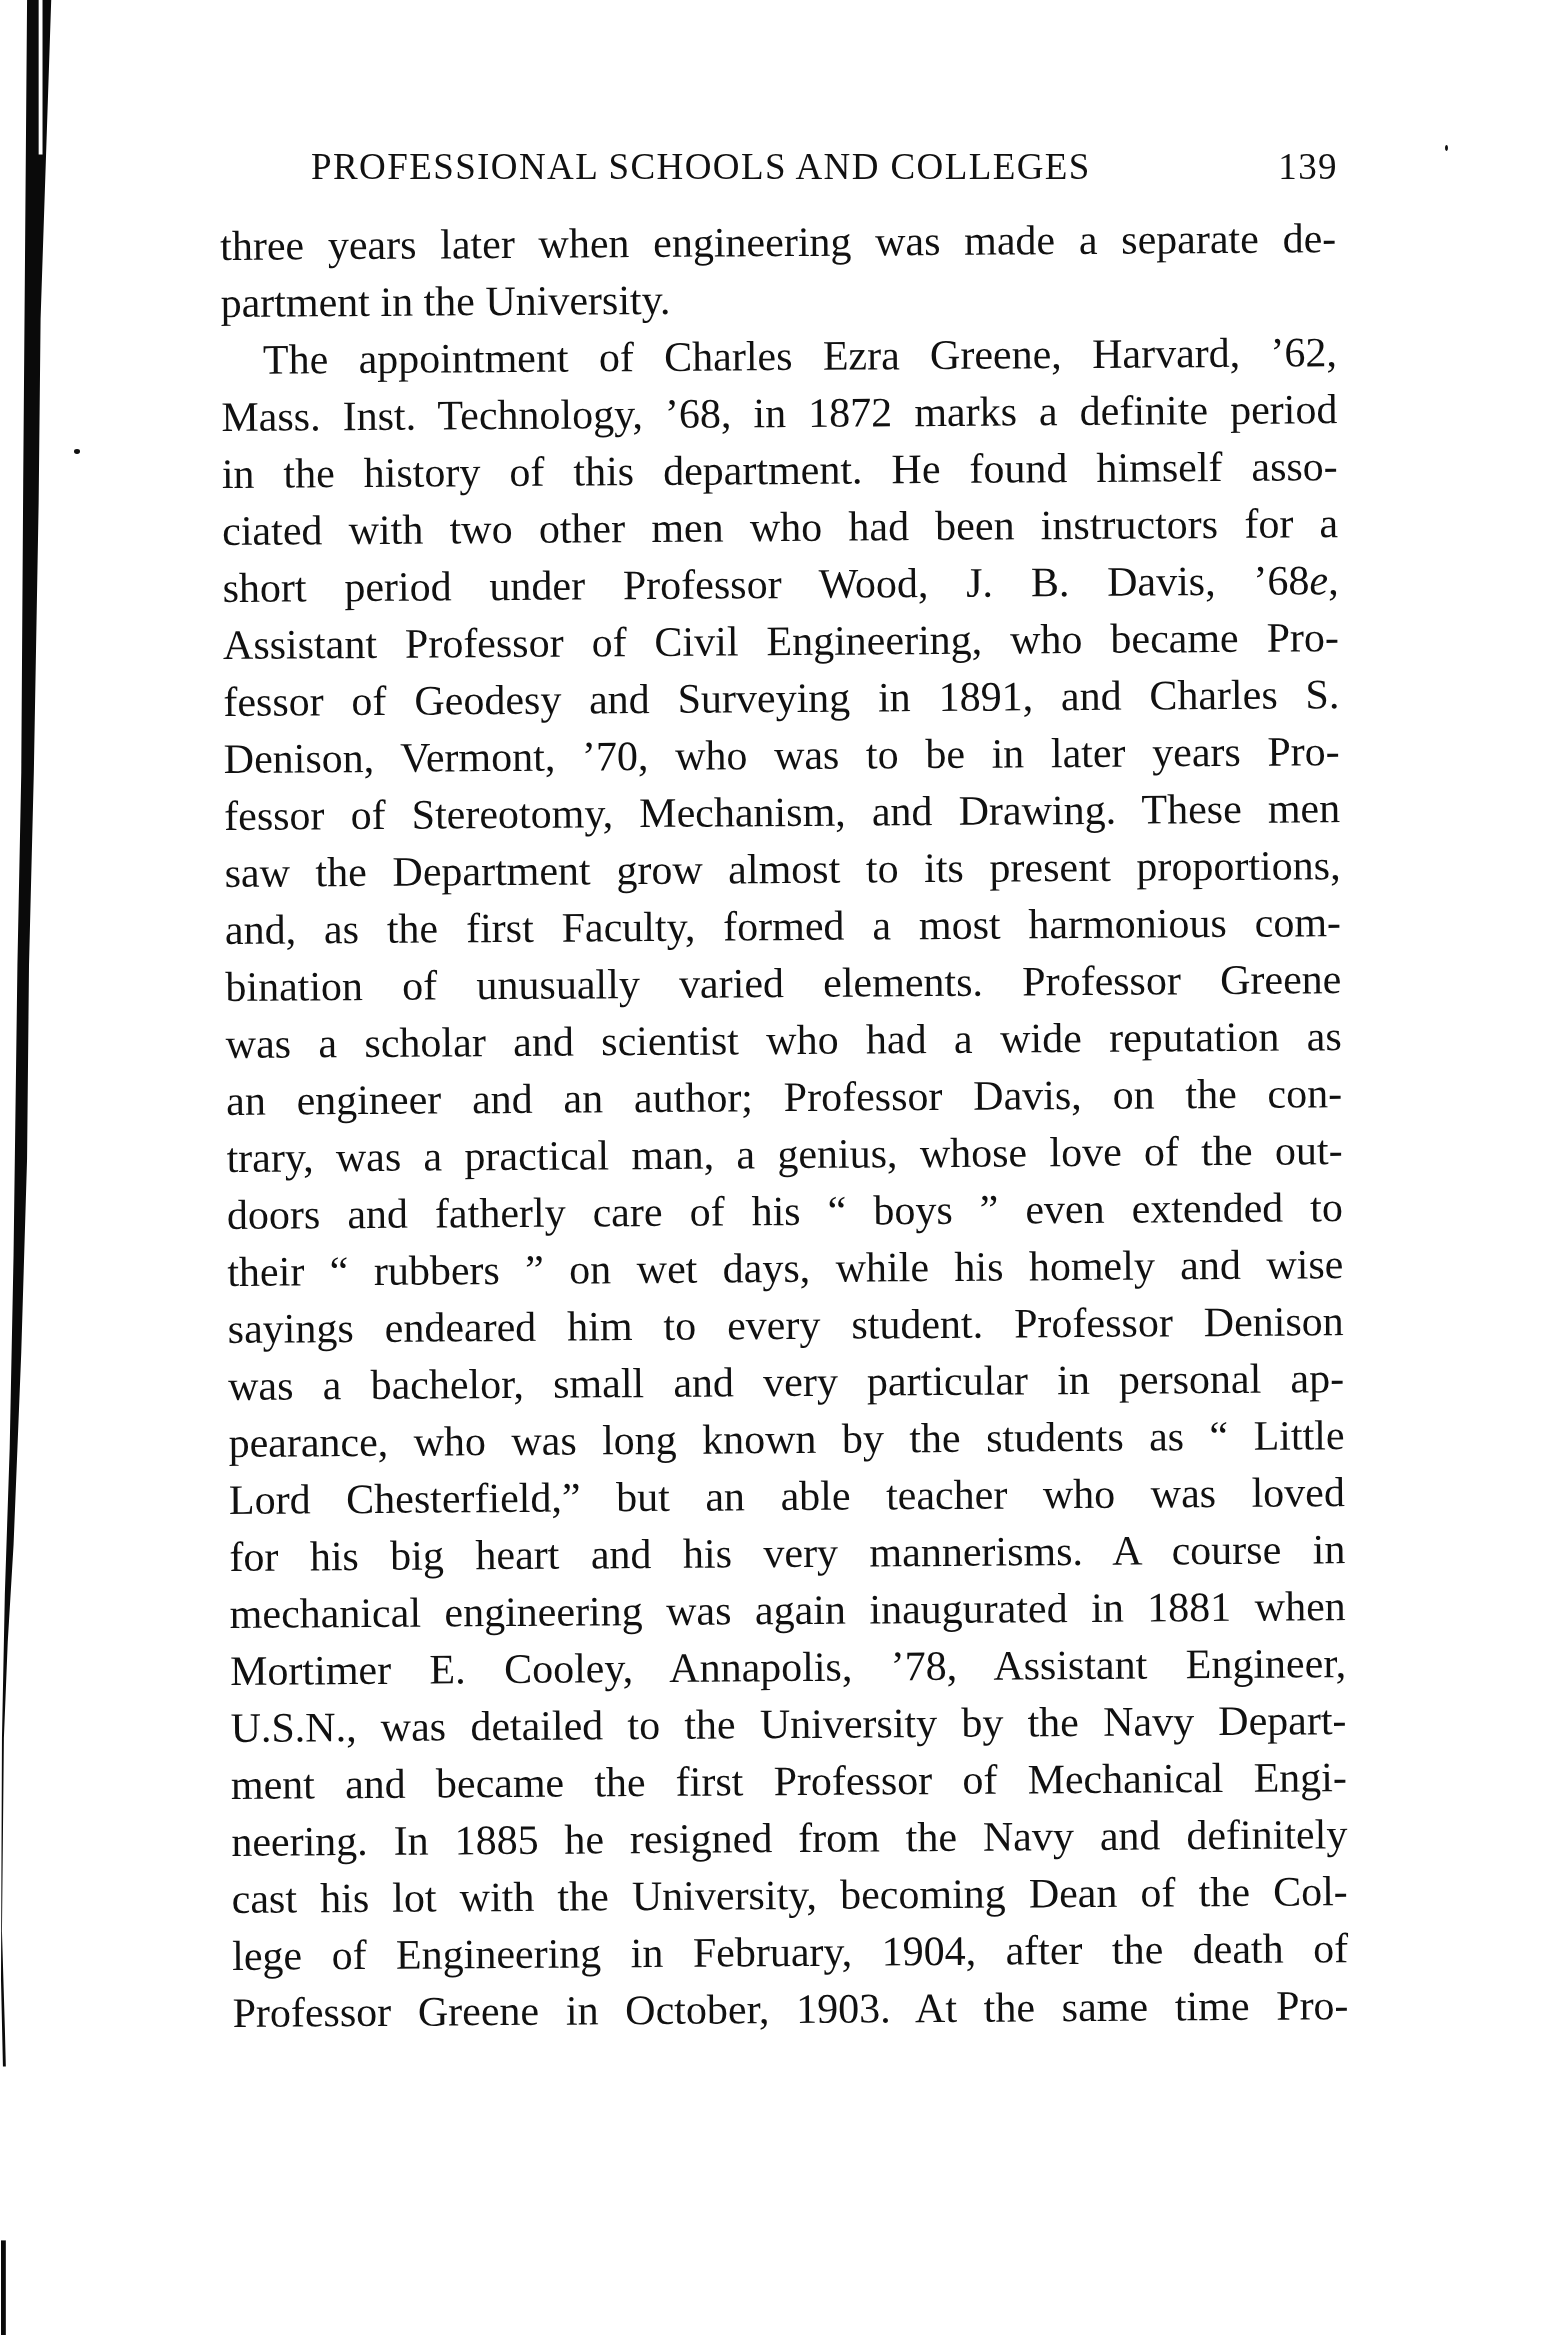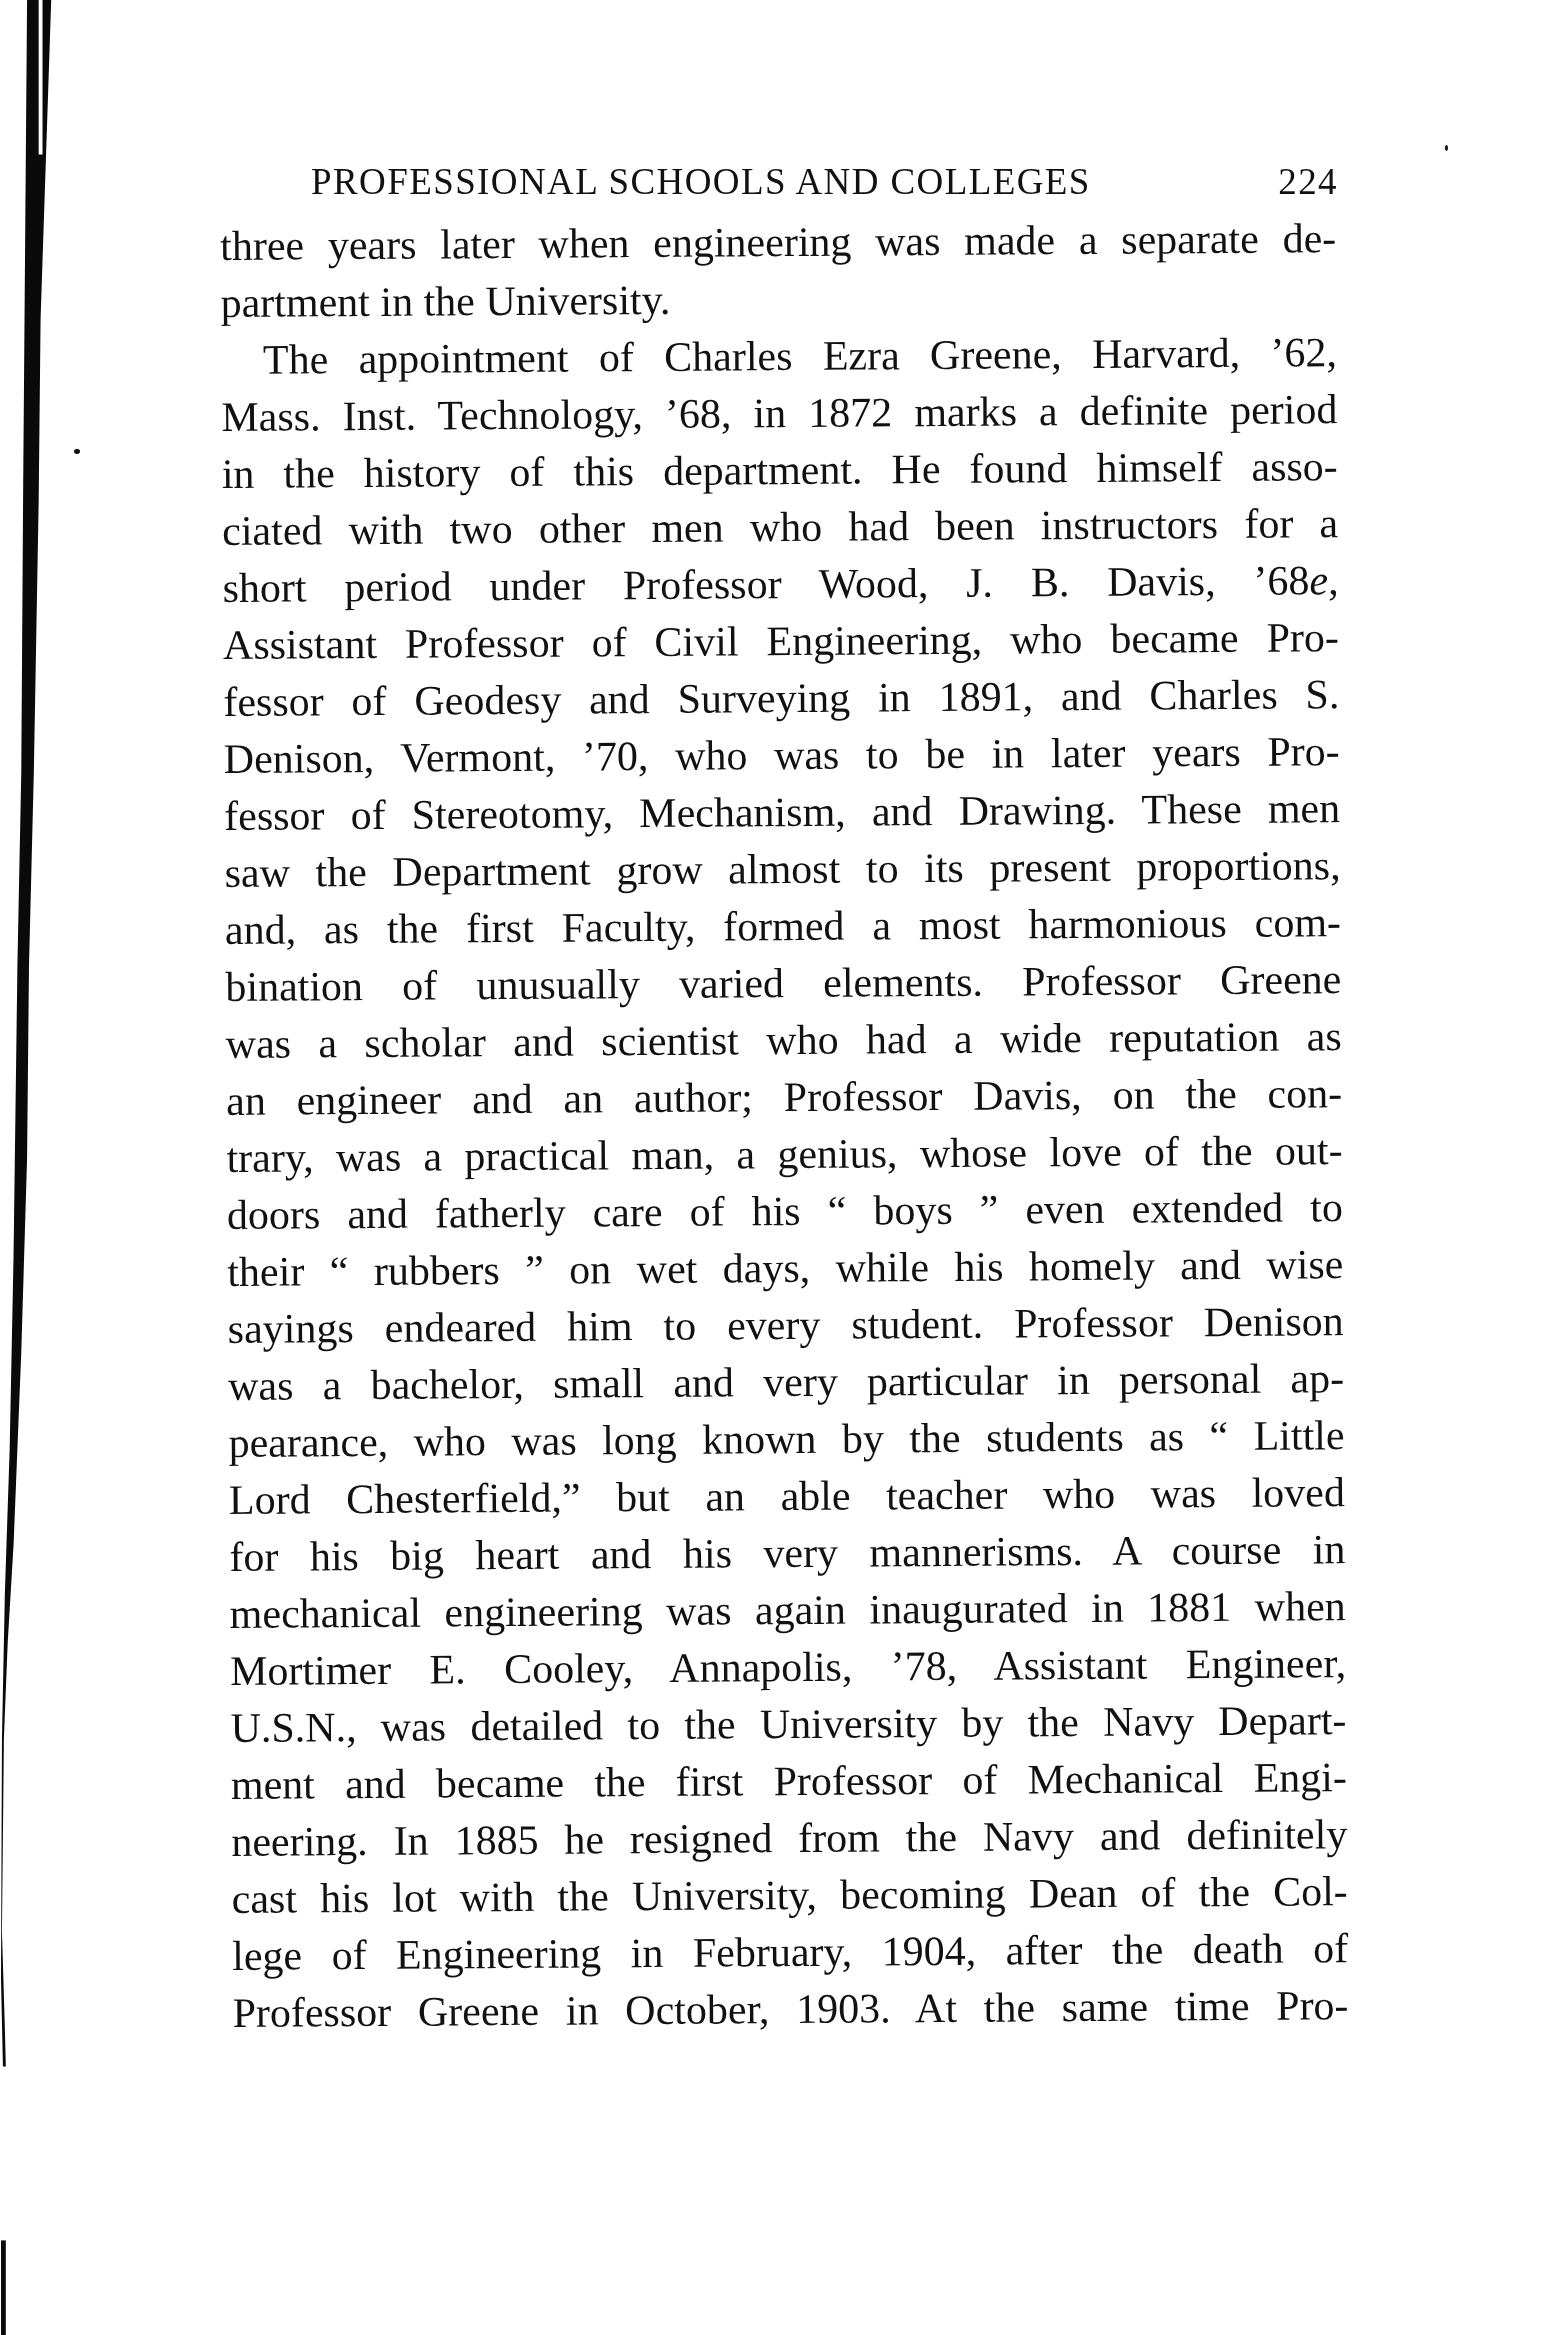--- a/index.html
+++ b/index.html
@@ -24,21 +24,20 @@
     }
     .running-head {
       position: absolute;
       left: 311px;
       top: 145px;
       width: 1027px;
       height: 54px;
       font-size: 37px;
       letter-spacing: 1.4px;
       white-space: nowrap;
-      margin-top: 15px;
     }
     .running-head .title {
       position: absolute;
       left: 0;
       top: 0;
     }
     .running-head .page-num {
       position: absolute;
       right: 0;
       top: 0;
@@ -80,21 +79,21 @@
   <polygon points="28,0 53,0 42,330 40,520 35,800 30,1000 28,1200 22,1400 14,1600 8,1700 4,1800 2,2000 5,2100 6,2140 3,2140 1,2050 2,1800 5,1650 10,1500 14,1300 18,1000 22,800 24,500 26,250" fill="#0a0a0a"></polygon>
   <rect x="40" y="0" width="4" height="160" fill="#ffffff"></rect>
   <rect x="1" y="2320" width="5" height="99" fill="#0a0a0a"></rect>
 </svg>
 
 <div class="speck" style="left:74px;top:449px;width:5.8px;height:4.8px;"></div>
 <div class="speck" style="left:1445px;top:145px;width:2.9px;height:5.8px;"></div>
 
 <header class="running-head">
   <span class="title">PROFESSIONAL SCHOOLS AND COLLEGES</span>
-  <span class="page-num">224</span>
+  <span class="page-num">139</span>
 </header>
 
 <main class="body-text" id="body-text">
     <span class="line">three years later when engineering was made a separate de-</span>
     <span class="line last">partment in the University.</span>
     <span class="line indent">The appointment of Charles Ezra Greene, Harvard, ’62,</span>
     <span class="line">Mass. Inst. Technology, ’68, in 1872 marks a definite period</span>
     <span class="line">in the history of this department.  He found himself asso-</span>
     <span class="line">ciated with two other men who had been instructors for a</span>
     <span class="line">short period under Professor Wood, J. B. Davis, ’68<i>e</i>,</span>

